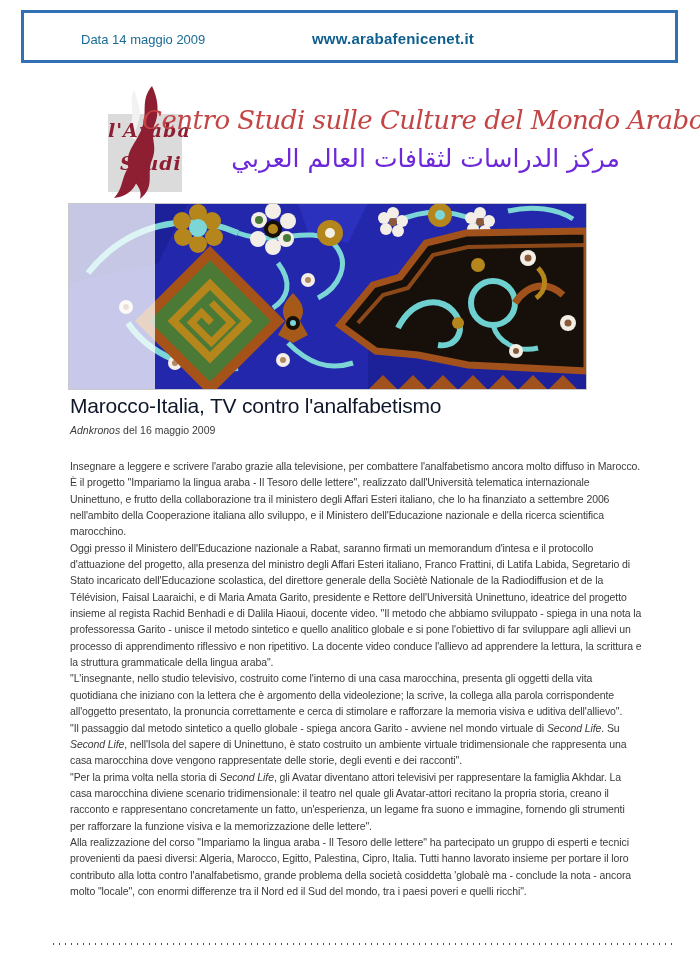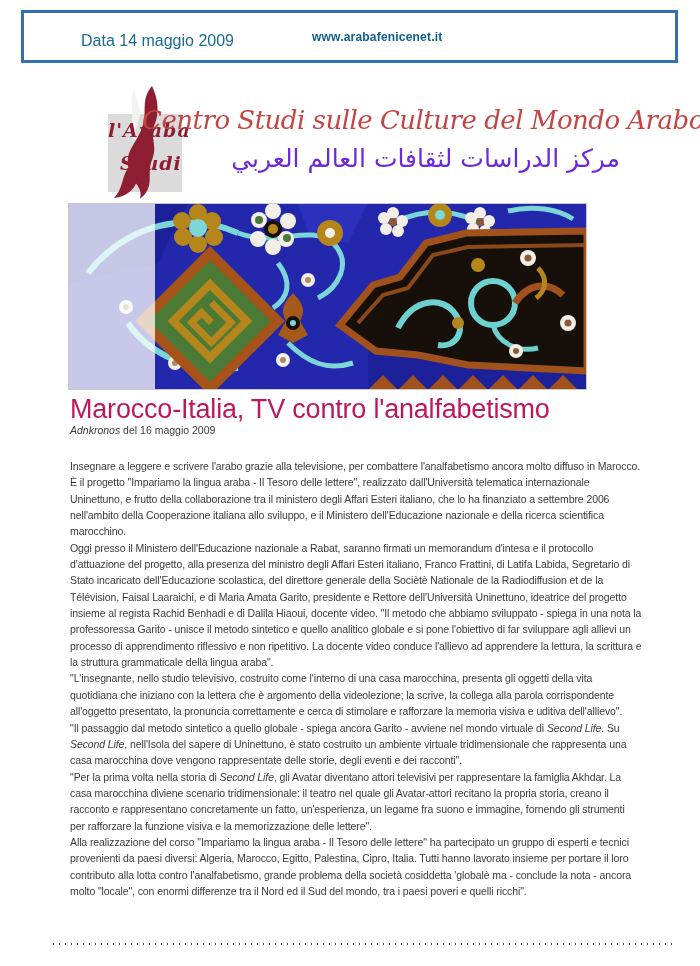--- a/index.html
+++ b/index.html
@@ -13,25 +13,25 @@
   
   .header-box{
     position:absolute;left:21px;top:10px;
     width:657px;height:53px;
     box-sizing:border-box;
     border:3px solid #3070b3;
     background:#ffffff;
   }
   .header-date{
     position:absolute;left:57px;top:19px;
-    font-size:16px;color:#1a6b94;
+    font-size:13px;color:#1a6b94;
   }
   .header-url{
     position:absolute;left:288px;top:17px;
-    font-size:12px;font-weight:bold;color:#0e5e8e;
+    font-size:15px;font-weight:bold;color:#0e5e8e;
     letter-spacing:0.2px;
   }
   
   .logo-wrap{position:absolute;left:62px;top:86px;width:92px;height:114px;margin-left:38px;}
   .logo-wrap svg{position:absolute;left:0;top:0;}
   .logo-line{
     position:absolute;
     font-family:"DejaVu Serif", serif;
     font-style:italic;font-weight:bold;
     color:#8e1f33;font-size:19px;letter-spacing:1px;
@@ -50,21 +50,21 @@
     position:absolute;right:80px;top:144px;
     font-family:"DejaVu Sans", sans-serif;
     font-size:25px;color:#6d28d9;
     direction:rtl;white-space:nowrap;
   }
   
   .banner{position:absolute;left:68px;top:203px;width:519px;height:187px;}
   
   .article-title{
     position:absolute;left:70px;top:394px;
-    font-size:27px;color:#be185d;
+    font-size:21px;color:#0f172a;
     letter-spacing:-0.2px;white-space:nowrap;
   }
   .byline{
     position:absolute;left:70px;top:424px;
     font-size:10.5px;color:#3b3b3b;
   }
   .byline .src{font-style:italic;}
   .article-body{
     position:absolute;left:70px;top:458px;
     width:572px;

